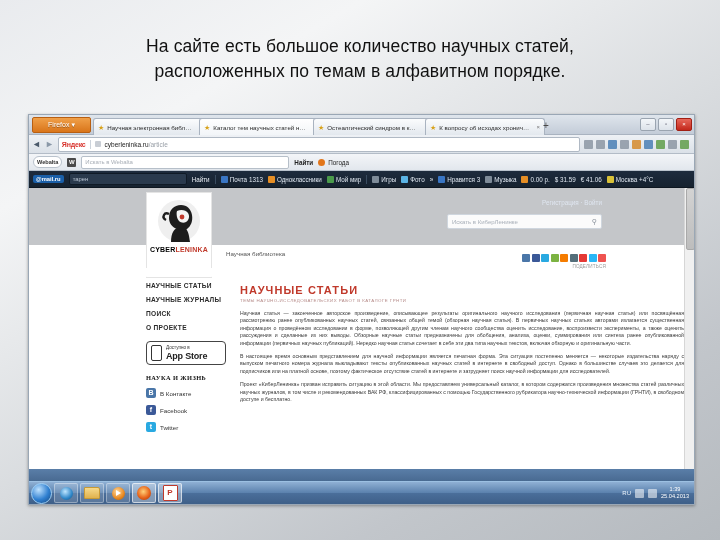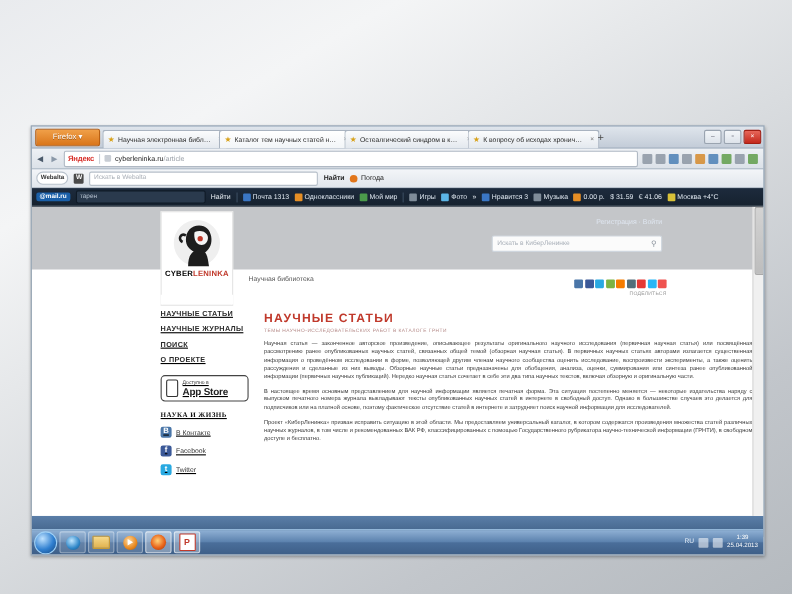--- a/index.html
+++ b/index.html
@@ -178,21 +178,21 @@
     position:absolute;right:88px;top:66px;display:flex;gap:1.5px;align-items:center;
   }
   .si{width:8px;height:8px;border-radius:1px;}
   .share-label{
     position:absolute;right:88px;top:76px;font-size:4.6px;color:#999;
     letter-spacing:.2px;
   }
   
   .cols{position:absolute;left:0;right:0;top:90px;bottom:0;display:flex;}
   .leftcol{width:117px;flex:none;}
-  .midcol{width:90px;flex:none;padding-top:4px;text-decoration:underline;}
+  .midcol{width:90px;flex:none;padding-top:4px;}
   .rightcol{flex:1;padding:6px 10px 0 4px;}
   .nav-item{
     font-size:6.6px;font-weight:bold;color:#2b2b2b;letter-spacing:.3px;
     margin-bottom:7px;
   }
   .appstore{
     margin-top:10px;width:80px;height:24px;border:1px solid #444;border-radius:4px;
     display:flex;align-items:center;gap:4px;padding:0 4px;box-sizing:border-box;
   }
   .appstore .ph{
@@ -264,20 +264,24 @@
   .tray{margin-left:auto;display:flex;align-items:center;gap:4px;padding-right:3px;color:#eaf2fb;}
   .tray .lang{font-size:6px;}
   .tray .ti{width:9px;height:9px;border-radius:1px;background:rgba(255,255,255,.55);}
   .clock{font-size:5.6px;line-height:7px;text-align:center;color:#fff;}
 </style>
 </head>
 <body>
 
 <div class="slide">
 
+  <div class="caption">
+    <div>На сайте есть большое количество научных статей,</div>
+    <div>расположенных по темам в алфавитном порядке.</div>
+  </div>
 
   <div class="shot">
 
     <div class="ff-tabbar">
       <div class="ffbtn">Firefox ▾</div>
 
       <div class="tab" style="left:64px;width:104px;">
         <span class="fav">★</span>
         <span class="txt">Научная электронная библиотека К...</span>
         <span class="x">×</span>

